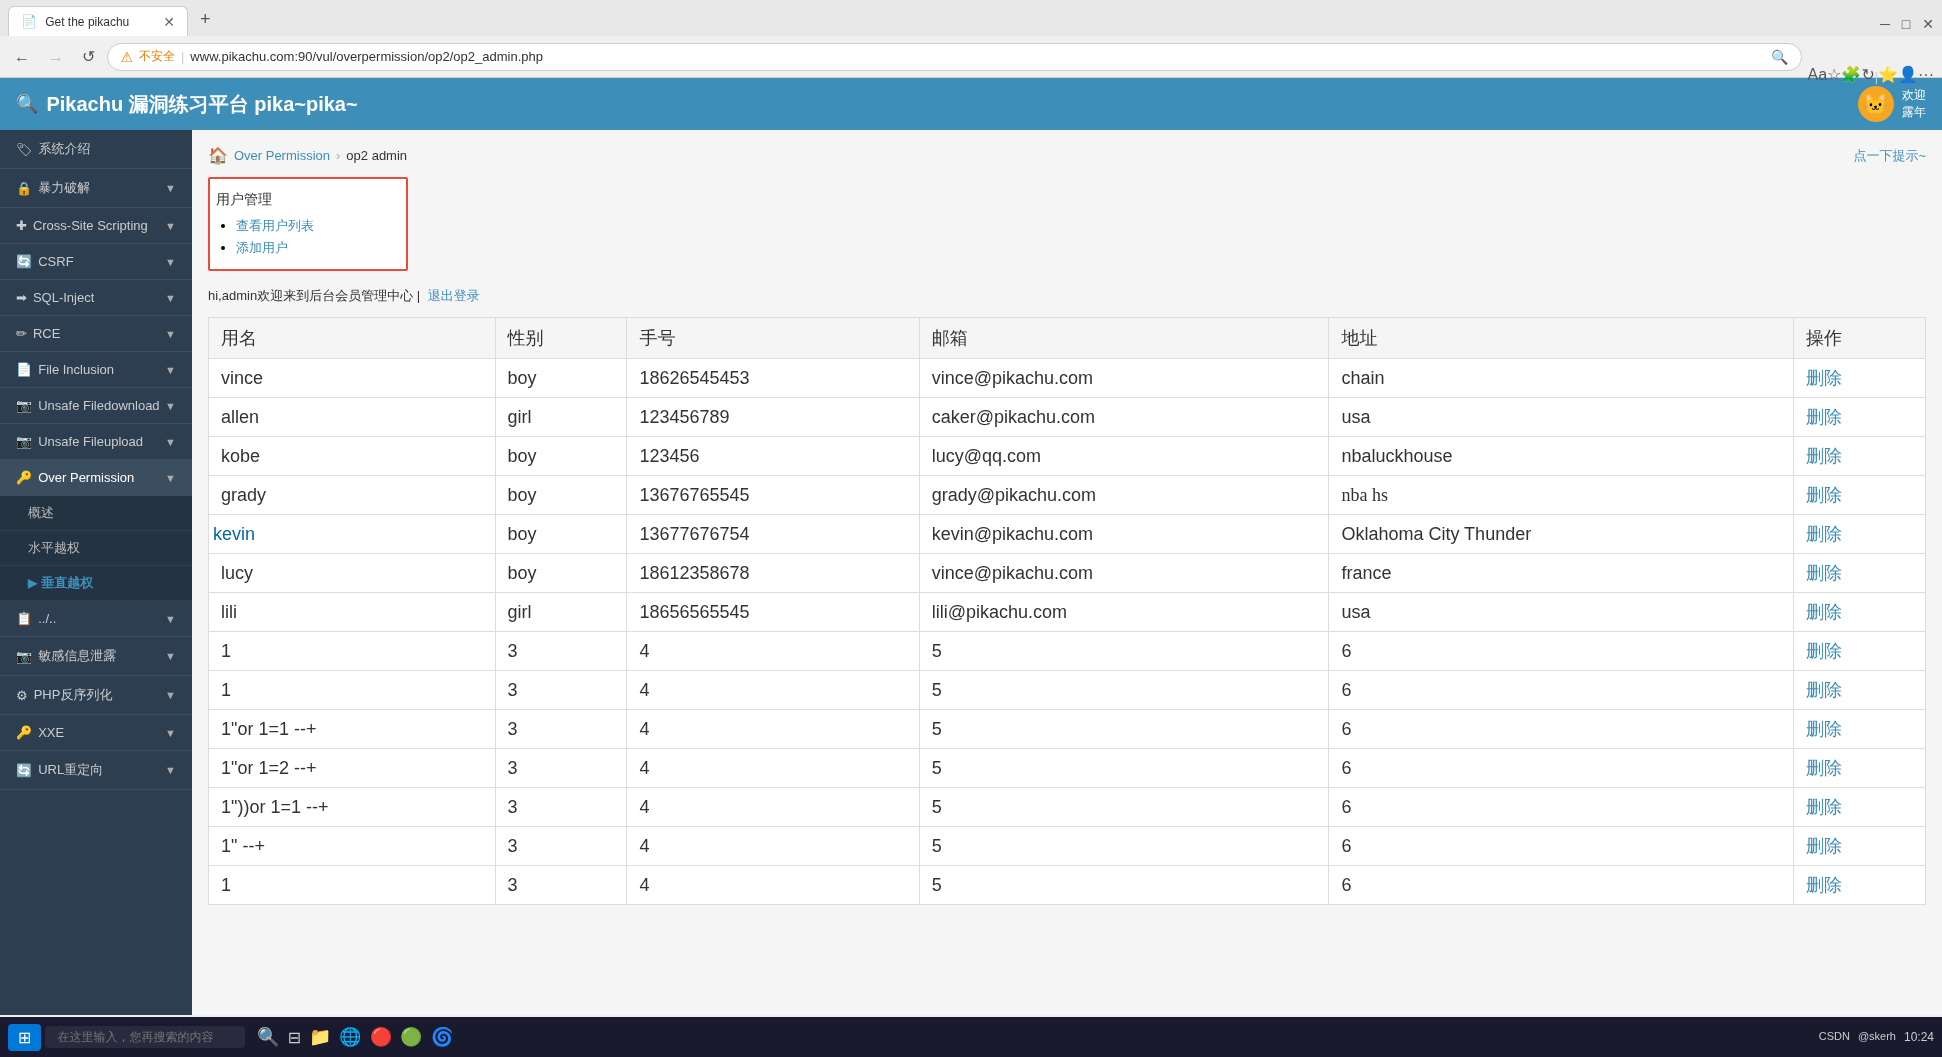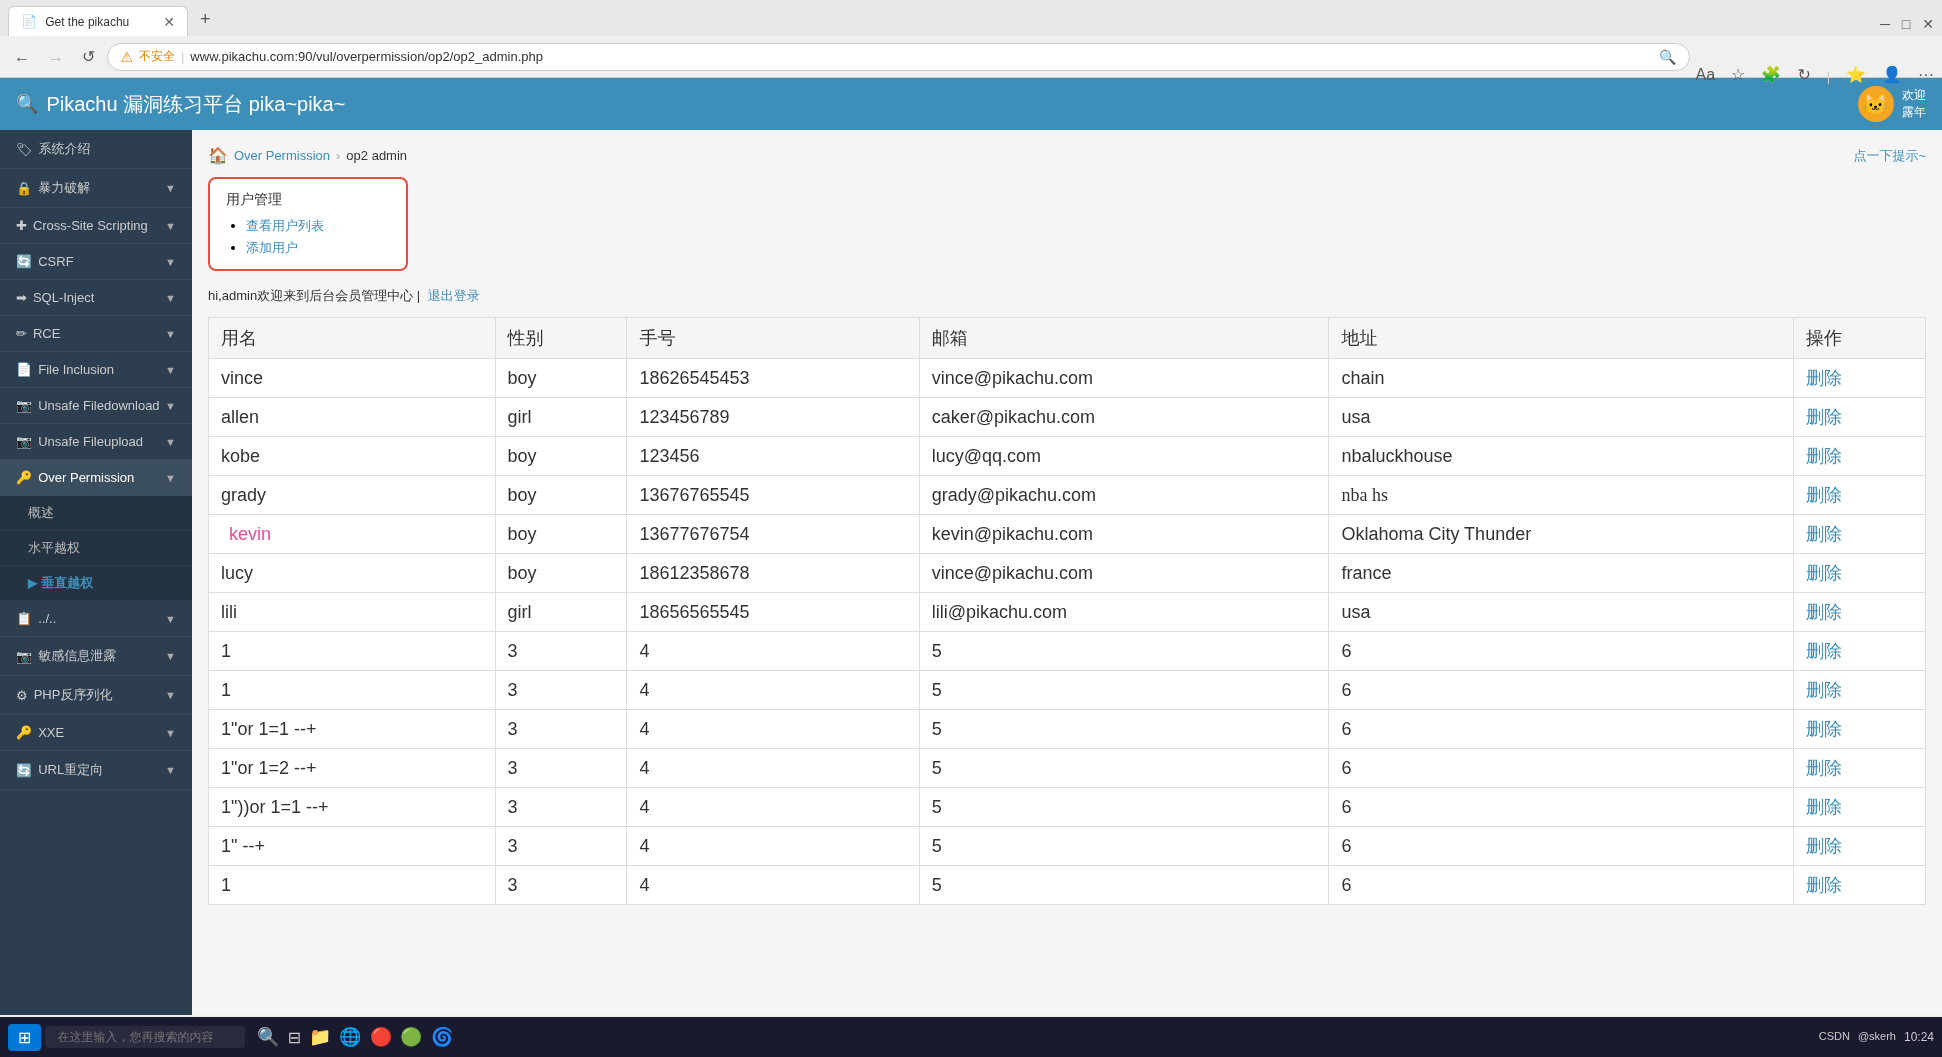--- a/index.html
+++ b/index.html
@@ -26,35 +26,35 @@
   <button style="background:none; border:none; color:#555; cursor:pointer; font-size:16px; padding:4px 6px; border-radius:4px;">←</button>
   <button style="background:none; border:none; color:#bbb; cursor:pointer; font-size:16px; padding:4px 6px; border-radius:4px;">→</button>
   <button style="background:none; border:none; color:#555; cursor:pointer; font-size:16px; padding:4px 6px; border-radius:4px;">↺</button>
   <div style="flex:1; background:#fff; border-radius:16px; padding:4px 12px; display:flex; align-items:center; gap:6px; height:28px; border:1px solid #ccc;">
     <span style="color:#e67e00; font-size:14px;">⚠</span>
     <span style="color:#e67e00; font-size:12px;">不安全</span>
     <span style="color:#ccc;">|</span>
     <span style="color:#333; font-size:13px; flex:1;">www.pikachu.com:90/vul/overpermission/op2/op2_admin.php</span>
     <span style="color:#aaa; font-size:14px;">🔍</span>
   </div>
-  <div style="display:flex; gap:16px; align-items:flex-end;margin-top:36px;">
+  <div style="display:flex; gap:0; align-items:flex-end;margin-top:36px;">
     <span style="color:#555; font-size:16px; cursor:pointer;">Aa</span>
     <span style="color:#555; font-size:16px; cursor:pointer;">☆</span>
     <span style="color:#555; font-size:16px; cursor:pointer;">🧩</span>
     <span style="color:#555; font-size:16px; cursor:pointer;">↻</span>
     <span style="color:#ccc;">|</span>
     <span style="color:#555; font-size:16px; cursor:pointer;">⭐</span>
     <span style="color:#555; font-size:16px; cursor:pointer;">👤</span>
     <span style="color:#555; font-size:16px; cursor:pointer;">···</span>
   </div>
 </div>
 
 <div style="background:#3d8eb9; height:52px; display:flex; align-items:center; padding:0 16px;">
   <span style="color:#fff; font-size:18px; margin-right:8px;">🔍</span>
-  <span style="color:#fff; font-size:20px; font-weight:normal;">Pikachu 漏洞练习平台 pika~pika~</span>
+  <span style="color:#fff; font-size:20px; font-weight:bold;">Pikachu 漏洞练习平台 pika~pika~</span>
   <div style="margin-left:auto; display:flex; align-items:center; gap:8px;">
     <div style="width:36px; height:36px; border-radius:50%; background:#f5a623; display:flex; align-items:center; justify-content:center; font-size:20px; overflow:hidden;">
       🐱
     </div>
     <div style="display:flex; flex-direction:column; align-items:center;">
       <span style="color:#fff; font-size:12px;">欢迎</span>
       <span style="color:#fff; font-size:12px;">露年</span>
     </div>
   </div>
 </div>
@@ -202,21 +202,21 @@
     
     <div style="display:flex; align-items:center; gap:6px; font-size:13px; margin-bottom:12px; color:#555;">
       <span style="color:#3d8eb9; cursor:pointer; font-size:16px;">🏠</span>
       <span style="color:#3d8eb9; cursor:pointer;">Over Permission</span>
       <span style="color:#aaa;">›</span>
       <span style="color:#333;">op2 admin</span>
       <span style="margin-left:auto; color:#3d8eb9; font-size:13px; cursor:pointer;">点一下提示~</span>
     </div>
 
     
-    <div style="border:2px solid #e74c3c; background:#fff; padding:12px 16px; margin-bottom:16px; display:inline-block; min-width:200px; border-radius:8px;">
+    <div style="border:2px solid #e74c3c; background:#fff; padding:12px 6px; margin-bottom:16px; display:inline-block; min-width:200px; border-radius:2px;">
       <div style="font-size:14px; color:#333; margin-bottom:8px;">用户管理</div>
       <ul style="list-style:disc; padding-left:20px;">
         <li style="margin-bottom:4px;">
           <a style="color:#3d8eb9; text-decoration:none; font-size:13px;" href="#">查看用户列表</a>
         </li>
         <li>
           <a style="color:#3d8eb9; text-decoration:none; font-size:13px;" href="#">添加用户</a>
         </li>
       </ul>
     </div>
@@ -266,21 +266,21 @@
           </tr>
           <tr>
             <td style="border: 1px solid rgb(221, 221, 221); padding: 7px 12px; color: rgb(51, 51, 51);">grady</td>
             <td style="border: 1px solid rgb(221, 221, 221); padding: 7px 12px; color: rgb(51, 51, 51);">boy</td>
             <td style="border: 1px solid rgb(221, 221, 221); padding: 7px 12px; color: rgb(51, 51, 51);">13676765545</td>
             <td style="border: 1px solid rgb(221, 221, 221); padding: 7px 12px; color: rgb(51, 51, 51);">grady@pikachu.com</td>
             <td style="border: 1px solid rgb(221, 221, 221); padding: 7px 12px; color: rgb(51, 51, 51); font-family: Liberation Serif, serif;">nba hs</td>
             <td style="border: 1px solid rgb(221, 221, 221); padding: 7px 12px; color: rgb(51, 51, 51);"><a href="#" style="color: rgb(61, 142, 185); cursor: pointer; text-decoration: none;">删除</a></td>
           </tr>
           <tr>
-            <td style="border: 1px solid rgb(221, 221, 221); padding: 7px 20px; color: #ec4899;">kevin</td>
+            <td style="border: 1px solid rgb(221, 221, 221); padding: 7px 4px; color: #0369a1;">kevin</td>
             <td style="border: 1px solid rgb(221, 221, 221); padding: 7px 12px; color: rgb(51, 51, 51);">boy</td>
             <td style="border: 1px solid rgb(221, 221, 221); padding: 1px 12px; color: rgb(51, 51, 51);">13677676754</td>
             <td style="border: 1px solid rgb(221, 221, 221); padding: 7px 12px; color: rgb(51, 51, 51);">kevin@pikachu.com</td>
             <td style="border: 1px solid rgb(221, 221, 221); padding: 7px 12px; color: rgb(51, 51, 51);">Oklahoma City Thunder</td>
             <td style="border: 1px solid rgb(221, 221, 221); padding: 7px 12px; color: rgb(51, 51, 51);"><a href="#" style="color: rgb(61, 142, 185); cursor: pointer; text-decoration: none;">删除</a></td>
           </tr>
           <tr>
             <td style="border: 1px solid rgb(221, 221, 221); padding: 7px 12px; color: rgb(51, 51, 51);">lucy</td>
             <td style="border: 1px solid rgb(221, 221, 221); padding: 7px 12px; color: rgb(51, 51, 51);">boy</td>
             <td style="border: 1px solid rgb(221, 221, 221); padding: 7px 12px; color: rgb(51, 51, 51);">18612358678</td>

